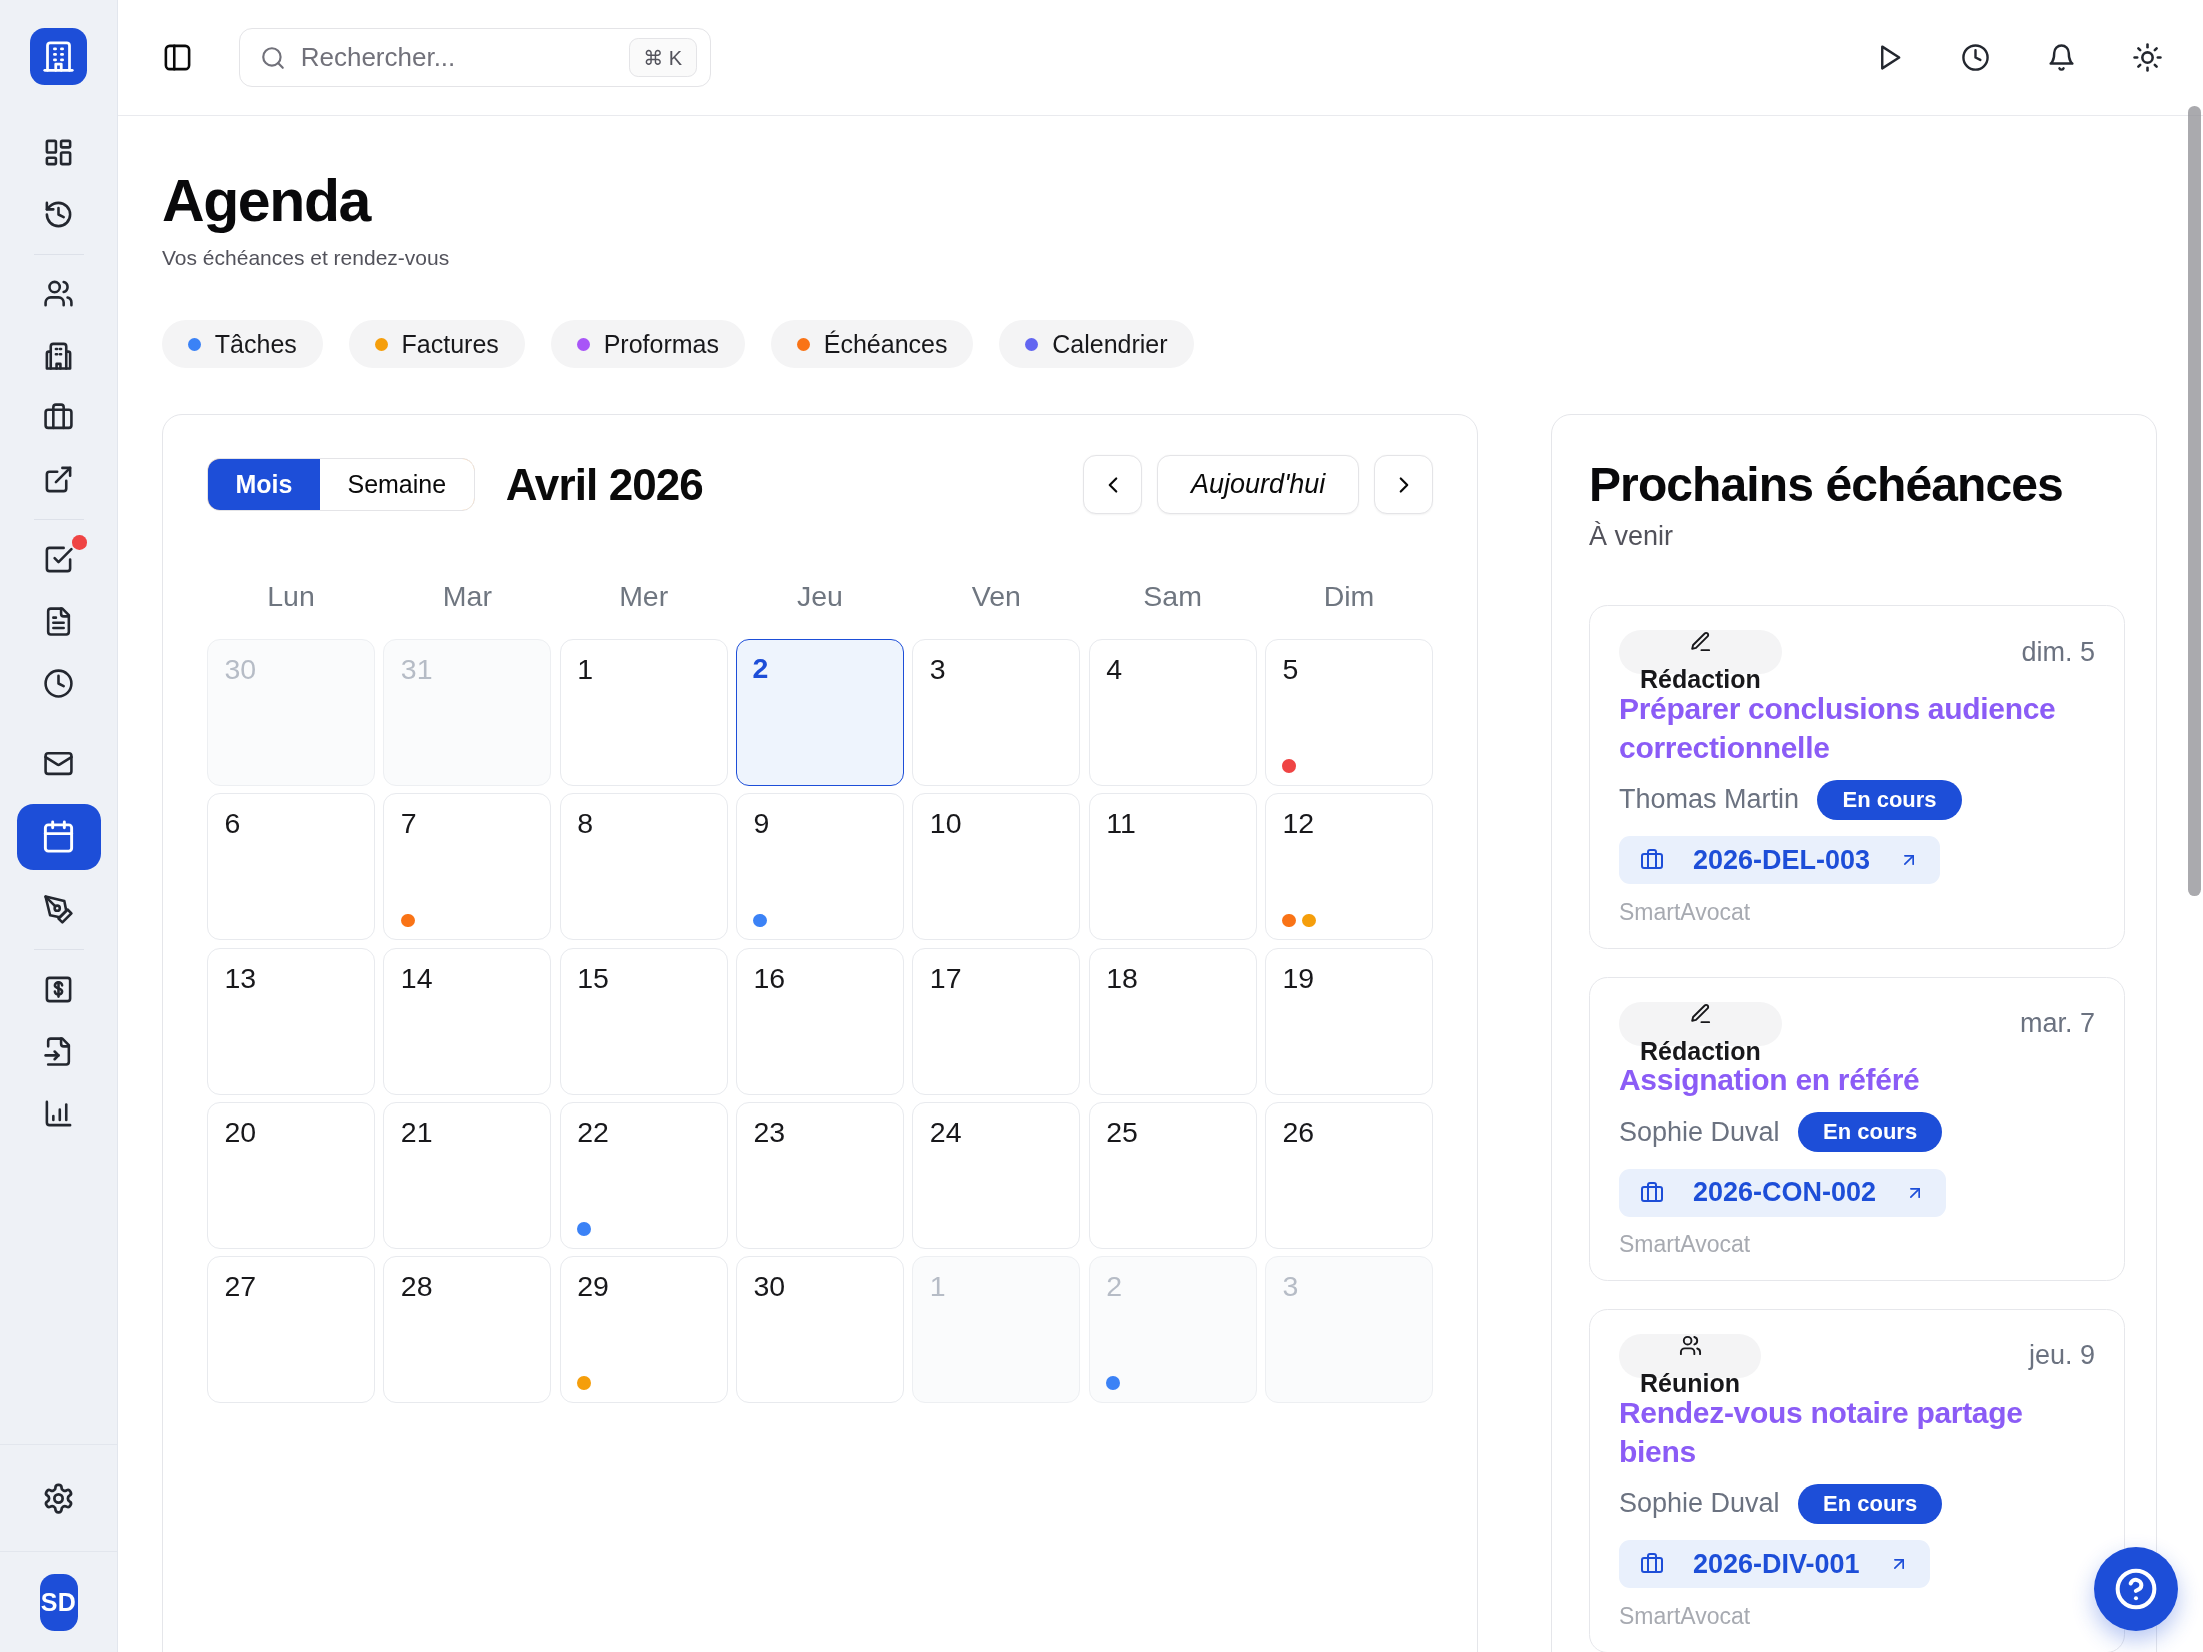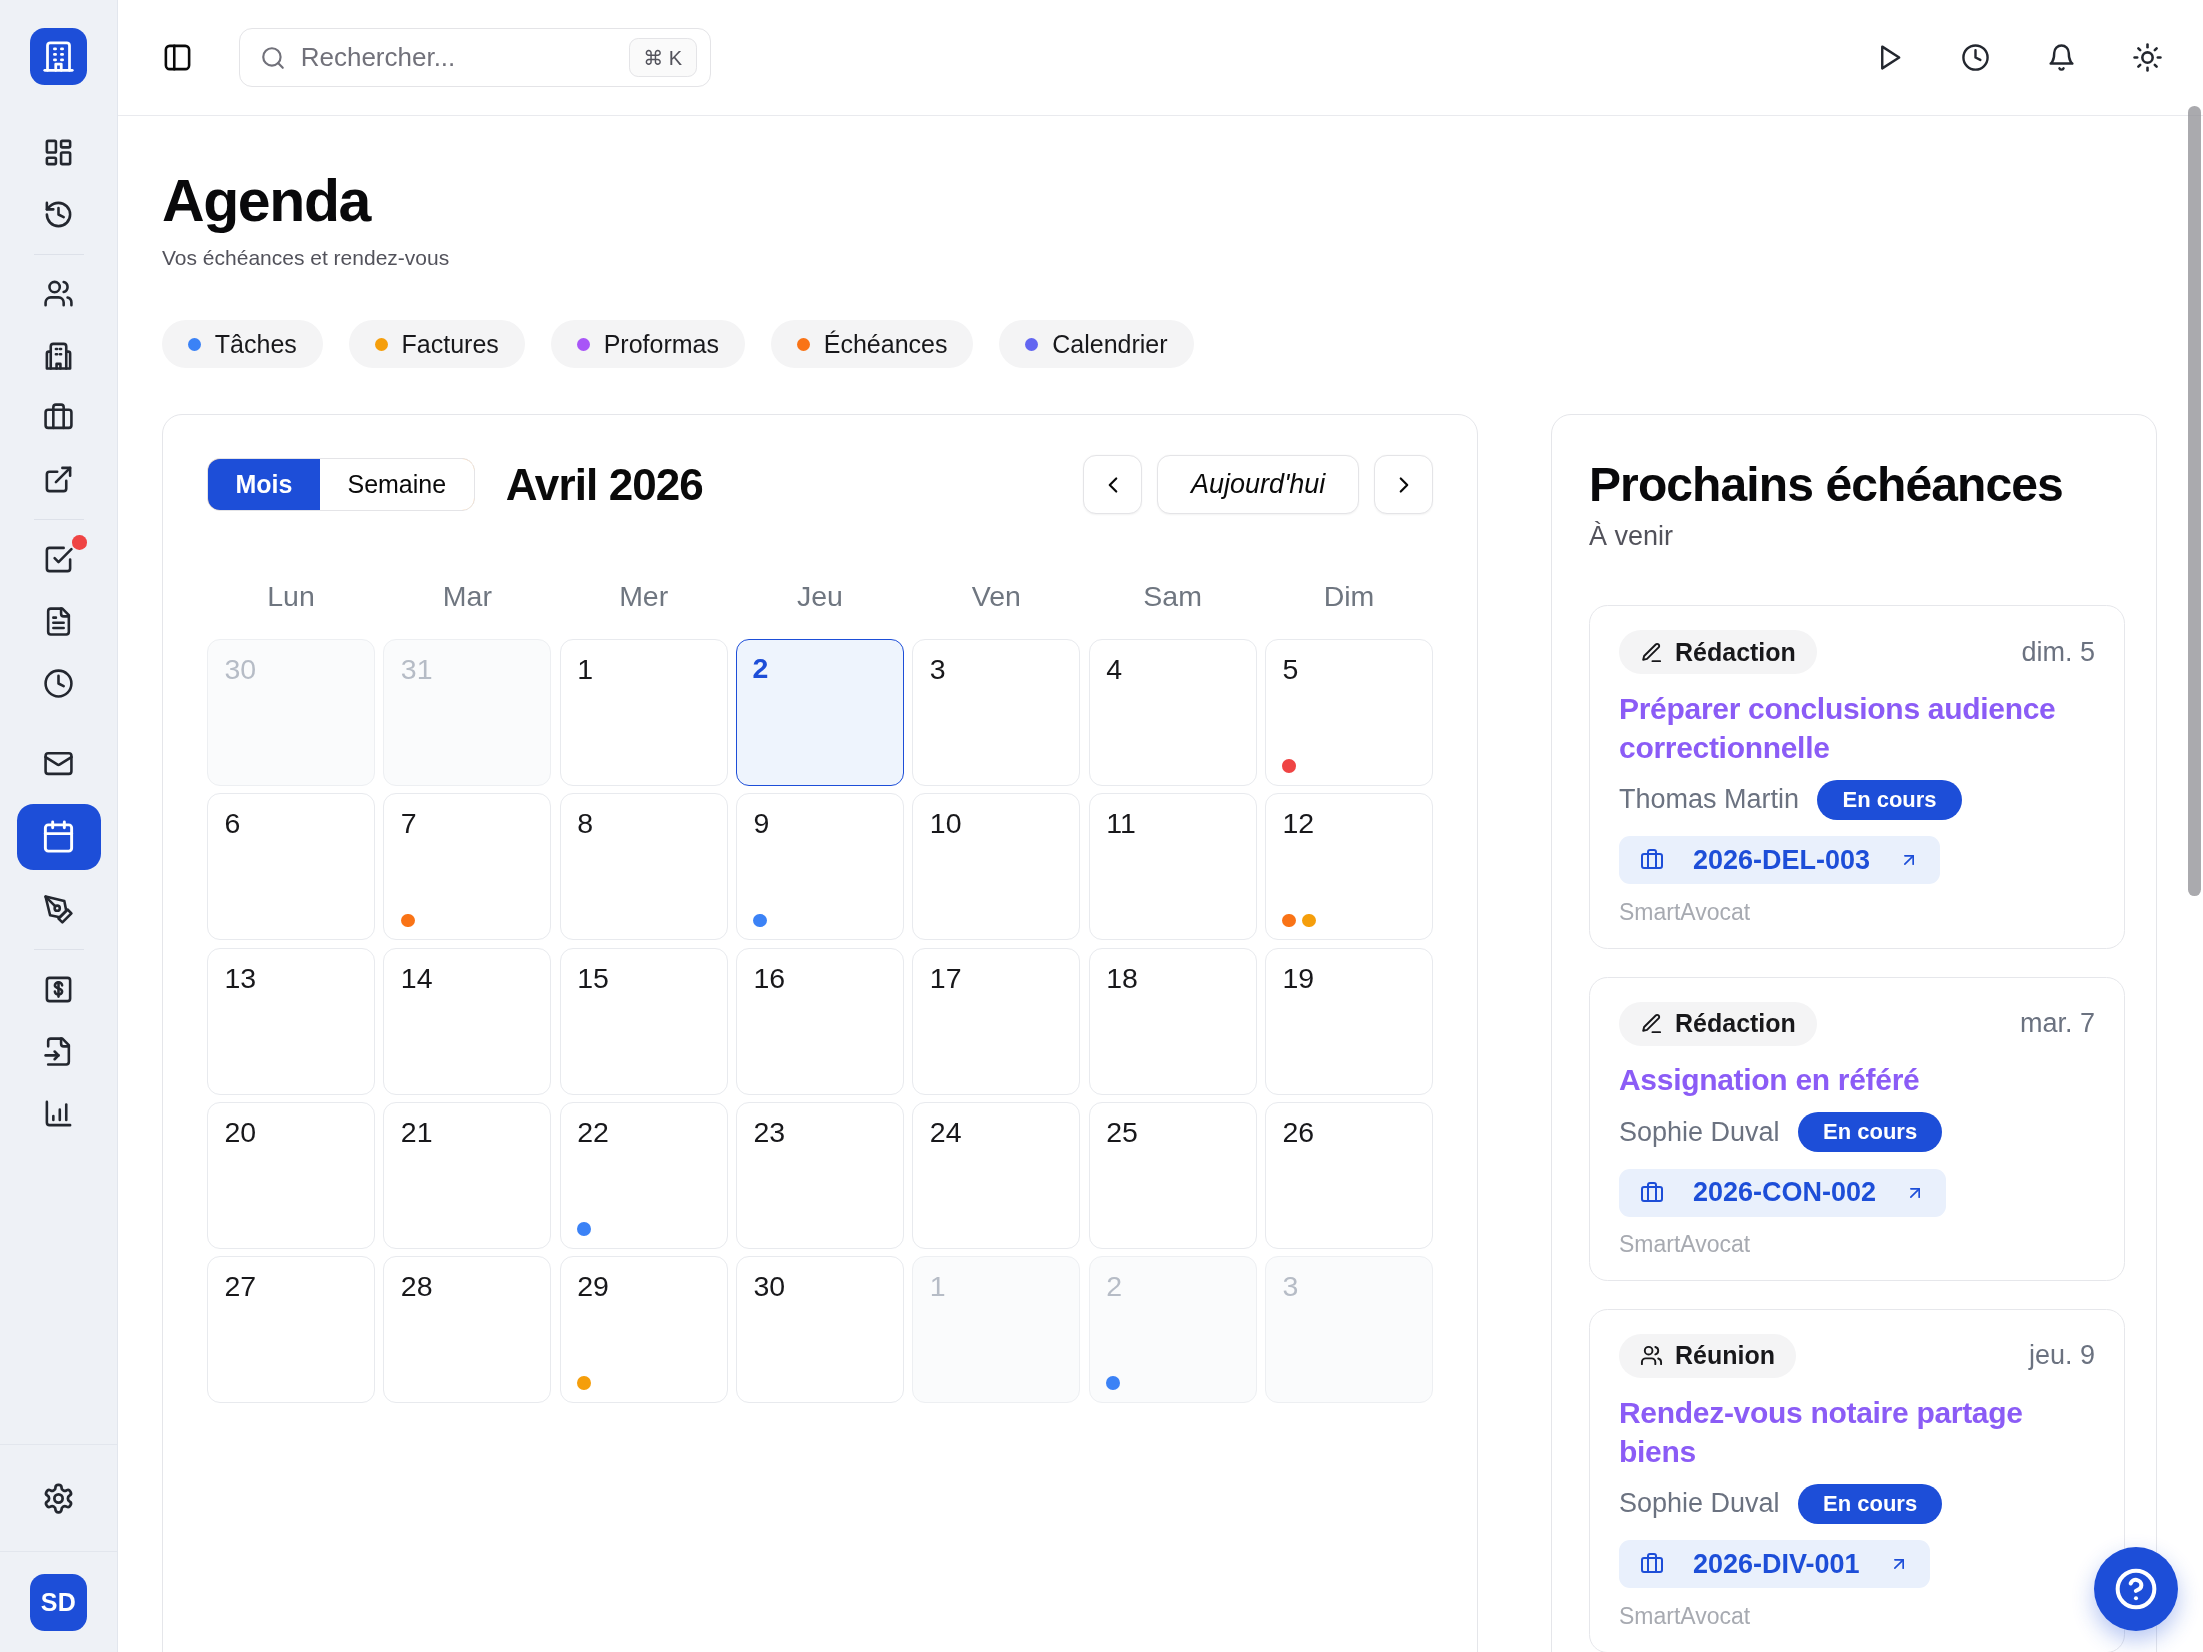--- a/index.html
+++ b/index.html
@@ -17,21 +17,21 @@
   .logo { width:57px; height:57px; margin-top:27.5px; border-radius:14.7px; background:#1d4ed8;
           color:#fff; display:flex; align-items:center; justify-content:center; }
   .snav { margin-top:37px; display:flex; flex-direction:column; align-items:center; }
   .s-btn { width:40px; height:40px; margin:11px 0; display:flex; align-items:center; justify-content:center;
            color:#23272f; position:relative; cursor:pointer; }
   .s-btn.active { width:84px; height:66px; margin:9.2px 0; border-radius:16.5px; background:#1d4ed8; color:#fff; }
   .s-div { width:50px; height:0.9px; background:#dde1e9; margin:8.3px 0; }
   .notif-dot { position:absolute; top:-4.6px; right:-8.3px; width:14.7px; height:14.7px; border-radius:50%; background:#ef4444; }
   .s-spacer { flex:1; }
   .s-section { width:100%; border-top:0.9px solid #e2e6ed; display:flex; justify-content:center; padding:22px 0; }
-  .avatar { width:57px; height:57px; border-radius:14.7px; background:#1d4ed8; color:#fff;
+  .avatar { width:38px; height:57px; border-radius:14.7px; background:#1d4ed8; color:#fff;
             font-size:25px; font-weight:700; display:flex; align-items:center; justify-content:center; letter-spacing:0.5px; }
 
   
   .main { flex:1; display:flex; flex-direction:column; min-width:0; }
   .topbar { height:116px; flex-shrink:0; border-bottom:0.9px solid #e9eaee; display:flex; align-items:center;
             padding:0 40px 0 44px; }
   .tb-toggle { color:#0a0a0a; margin-right:46px; cursor:pointer; }
   .search { width:472px; height:59px; border:1.4px solid #e4e4e7; border-radius:13px; display:flex;
             align-items:center; padding:0 13px 0 20px; gap:14.7px; color:#71717a; background:#fff; cursor:text; }
   .search input { border:0; outline:0; flex:1; min-width:0; font-size:26px; color:#3f3f46; background:transparent; font-family:inherit; }
@@ -80,21 +80,21 @@
 
   
   .events-panel { width:606px; min-height:1304px; background:#fff; border:0.9px solid #e5e6ea; border-radius:20px;
                   padding:42px 31px 37px 37px; }
   .ep-title { font-size:48px; font-weight:800; letter-spacing:-0.9px; color:#09090b; }
   .ep-sub { margin-top:9.2px; font-size:27px; color:#52525b; }
   .ep-cards { margin-top:53px; display:flex; flex-direction:column; gap:27.5px; }
   .event-card { border:0.9px solid #e6e7eb; border-radius:18.4px; background:#fff; padding:24px 29px 22px; }
   .ec-top { display:flex; align-items:center; justify-content:space-between; }
   .ec-badge { display:inline-flex; align-items:center; gap:12px; height:44px; padding:0 21px; min-width:73px;
-              background:#f4f4f5; border-radius:22px; font-size:25px; font-weight:600; color:#18181b; }
+              background:#f4f4f5; border-radius:22px; font-size:25px; font-weight:600; color:#18181b;flex-direction:column; }
   .ec-date { font-size:27px; color:#6b7280; }
   .ec-title { margin-top:14.7px; font-size:30px; font-weight:700; line-height:1.3; letter-spacing:-0.3px; color:#8b5cf6; }
   .ec-meta { margin-top:13px; display:flex; align-items:center; gap:18.4px; }
   .ec-person { font-size:27px; color:#6b7280; }
   .ec-status { height:40px; padding:0 25px; border-radius:20px; background:#1d4ed8; color:#fff;
                font-size:22px; font-weight:700; display:inline-flex; align-items:center; }
   .ec-case { margin-top:16.5px; }
   .case-chip { display:inline-flex; align-items:center; gap:29px; height:48px; padding:0 21px;
                background:#e9f0fc; border-radius:11px; color:#1d4ed8; font-size:27px; font-weight:600; cursor:pointer; }
   .ec-org { margin-top:14.7px; font-size:23px; color:#a7aab1; }

